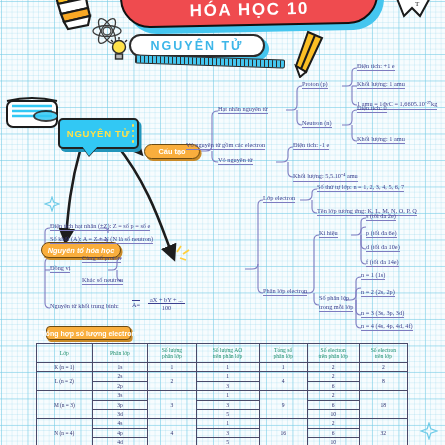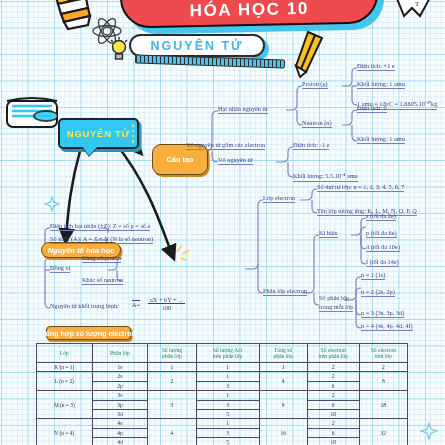--- a/index.html
+++ b/index.html
@@ -84,21 +84,21 @@
   }
   .cn-dots i{ display:block; width:2.4px; height:2.4px; background:#ffe24a; border-radius:50%; }
 
   
   .onode{
     position:absolute; background:#f9ae3d; border:1.5px solid #6b4a13;
     border-radius:9px; display:flex; align-items:center; justify-content:center;
     box-shadow:1.6px 2px 0 #c98a27;
   }
   .onode span{ color:#fff; font-size:7.4px; font-weight:bold; white-space:nowrap; }
-  #node-cautao{ left:152px; top:144px; width:56px; height:31px; }
+  #node-cautao{ left:144px; top:144px; width:56px; height:15px; }
   #node-ntohh{ left:41px; top:242px; width:80px; height:16px;font-style:italic; }
   #node-cauta-vo{ left:152px; top:262px; width:92px; height:15px; }
   #node-tonghop{ left:46px; top:326px; width:85px; height:14px; border-radius:4px;}
   #node-tonghop span{ font-size:7px; }
 
   
   .leaf{
     position:absolute; white-space:nowrap;
     color:#3b3f8f; font-size:6.3px; font-family:"Liberation Serif", serif;
   }

